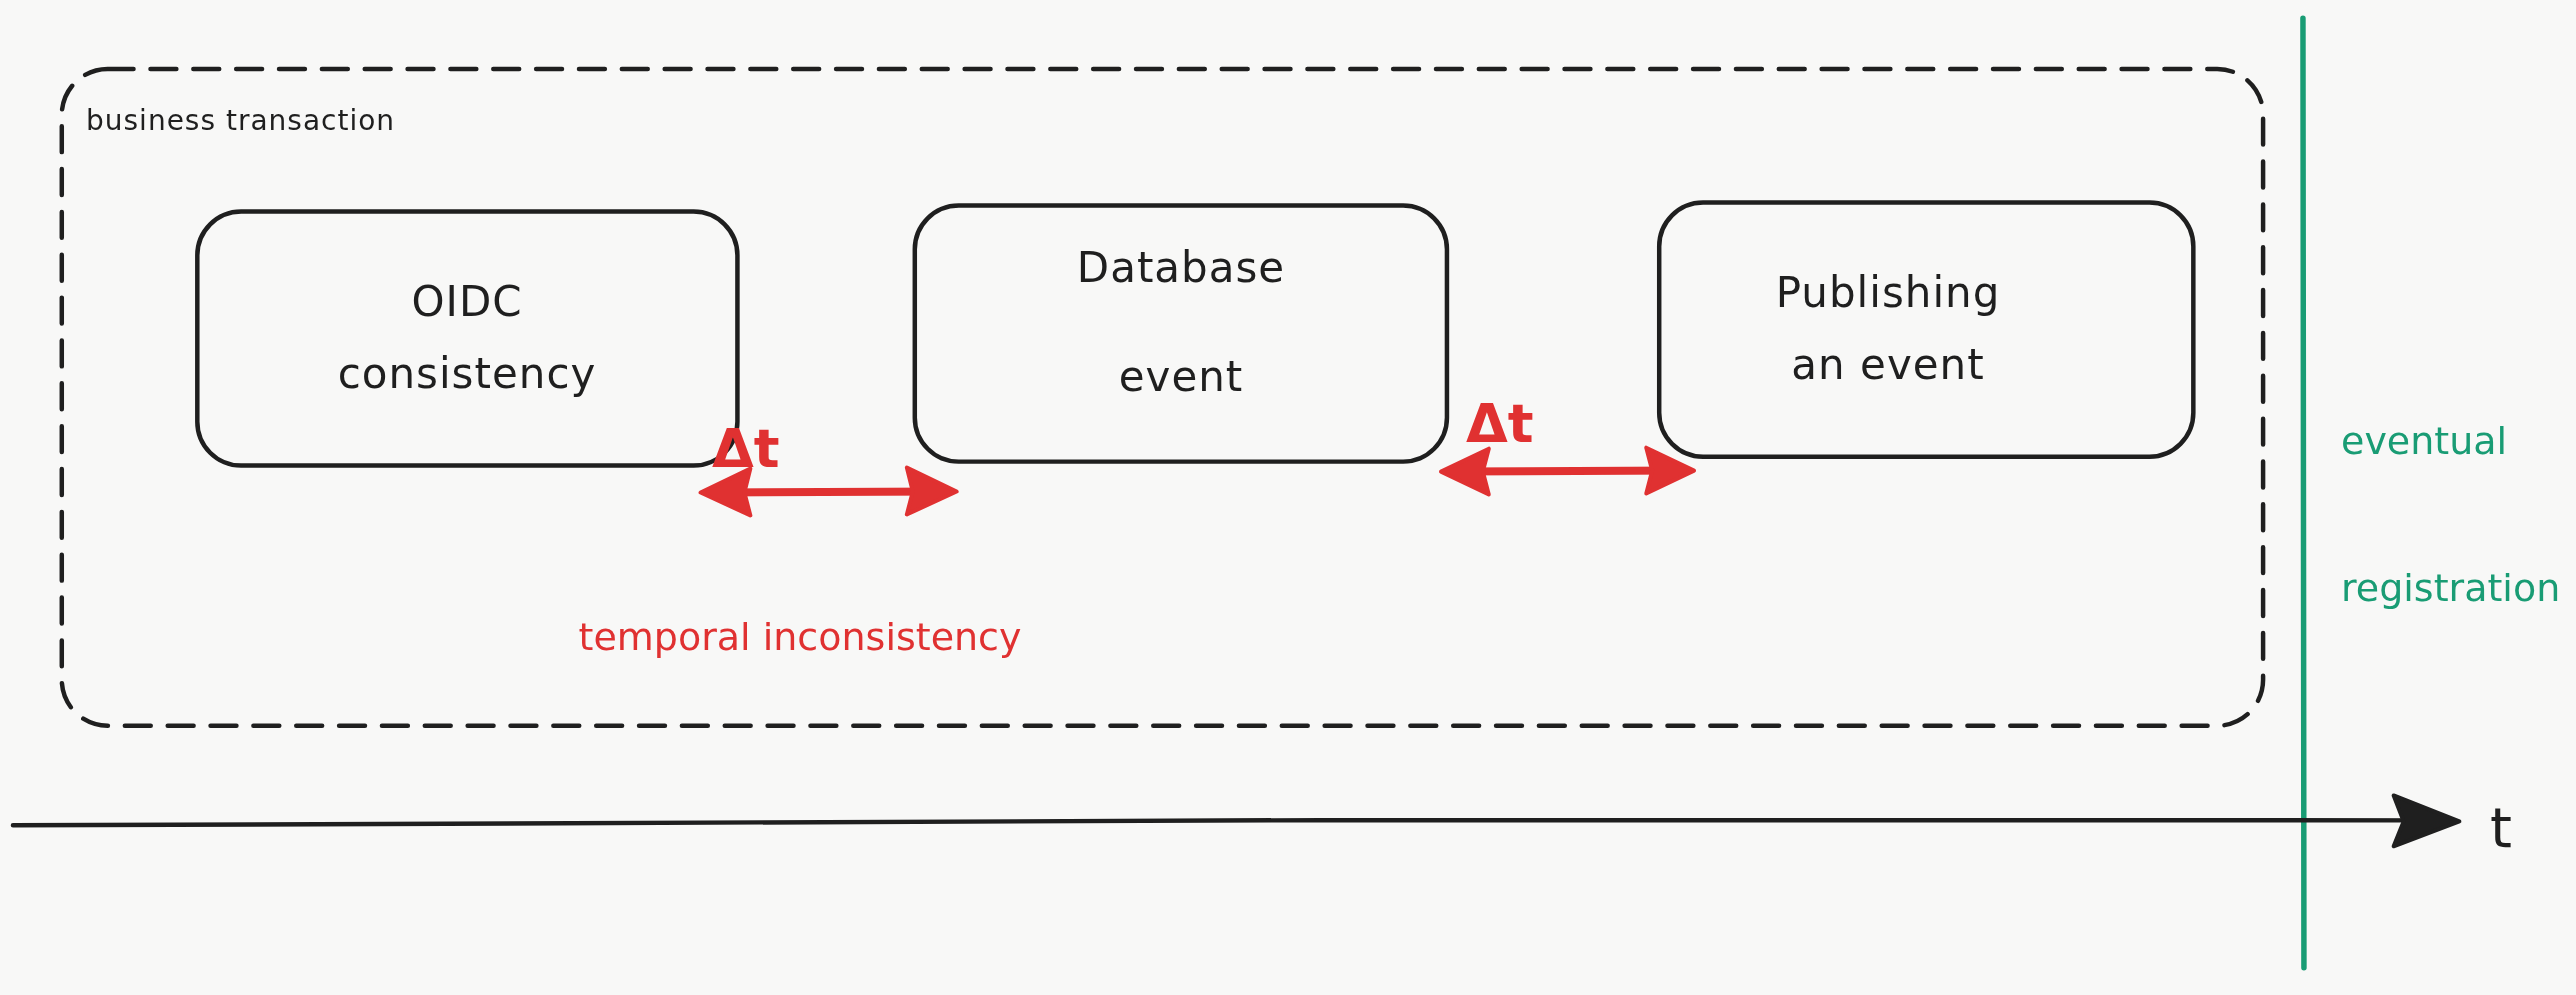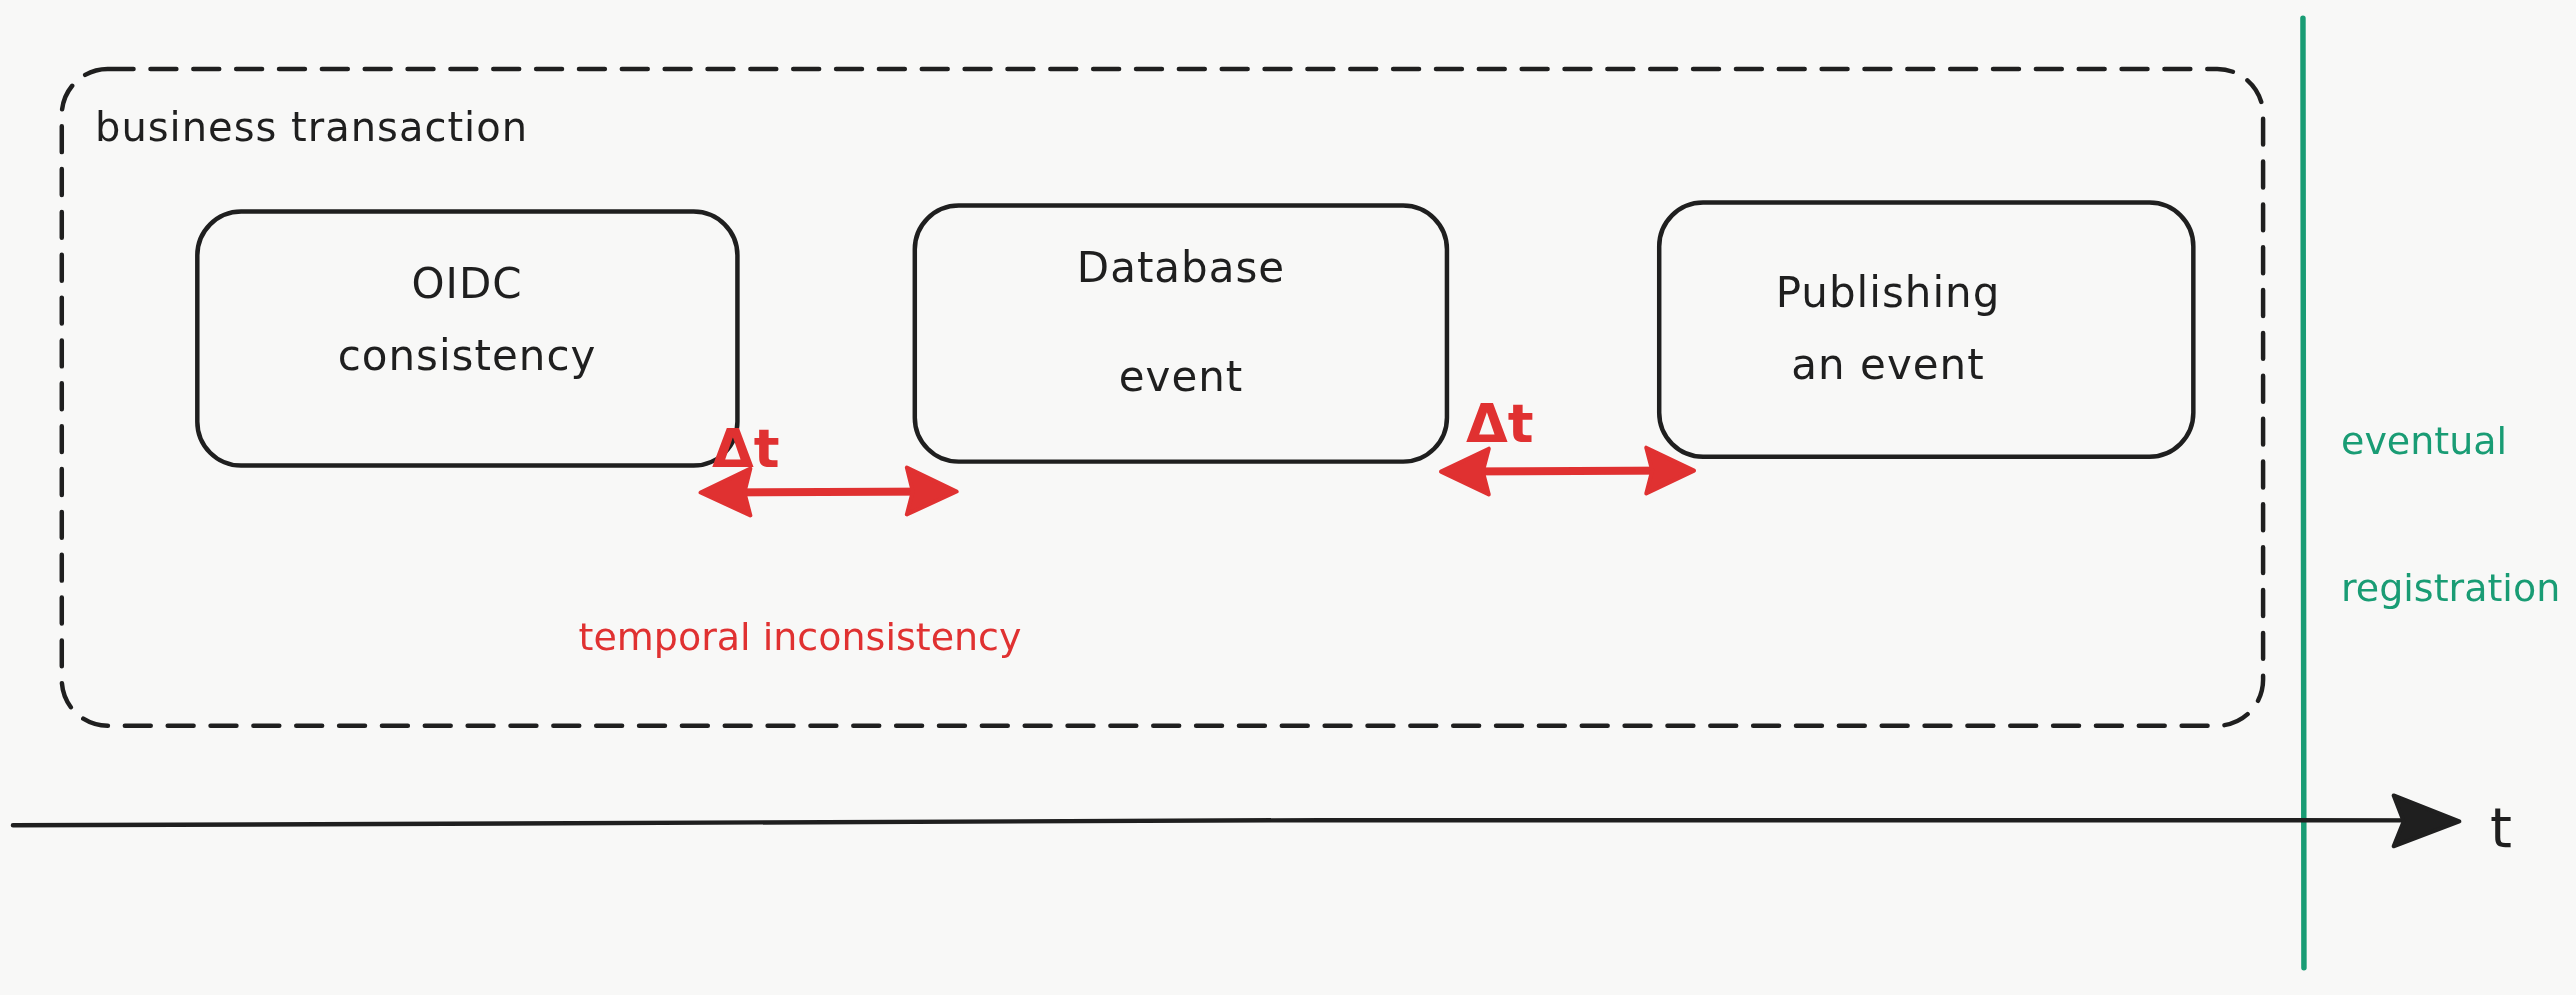--- a/index.html
+++ b/index.html
@@ -24,35 +24,35 @@
   .shapes {
     position: absolute;
     left: 0; top: 0;
     width: 2576px; height: 996px;
   }
   .label {
     position: absolute;
     white-space: pre;
   }
   .frame-title {
-    left: 95px; top: 104px;
-    font-size: 40px;
+    left: 86px; top: 104px;
+    font-size: 28px;
     letter-spacing: 1px;
   }
   .step-label {
     display: flex;
     flex-direction: column;
     align-items: center;
     justify-content: center;
     text-align: center;
     font-size: 42px;
     line-height: 72px;
     letter-spacing: 1px;
   }
-  .step-label-1 { left: 197px; top: 193px; width: 540px; height: 254px; }
+  .step-label-1 { left: 197px; top: 211px; width: 540px; height: 254px; }
   .step-label-2 { left: 915px; top: 194px; width: 532px; height: 256px; gap: 37px; }
   .step-label-3 { left: 1621px; top: 202px; width: 534px; height: 254px; }
   .delta-label {
     width: 199px;
     text-align: left;
     font-size: 54px;
     line-height: 58px;
     color: var(--red);
     font-weight: bold;
   }

